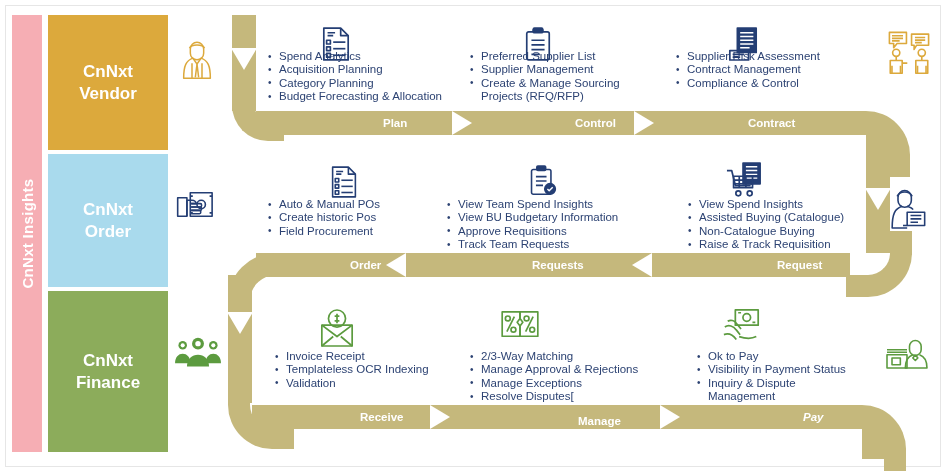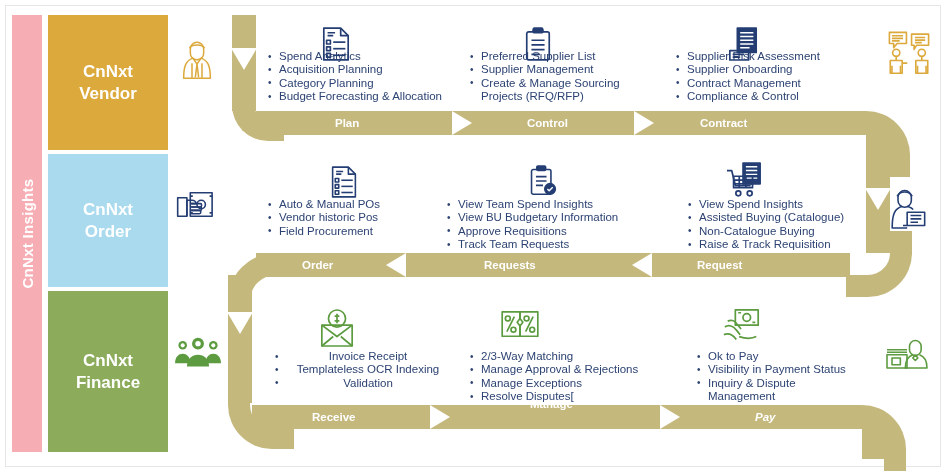--- a/index.html
+++ b/index.html
@@ -47,21 +47,21 @@
   #persona-order-left   {left:175px;top:186px;width:44px;height:42px;}
   #persona-order-right  {left:888px;top:186px;width:40px;height:44px;}
   #persona-finance-left {left:174px;top:336px;width:48px;height:34px;}
   #persona-finance-right{left:884px;top:338px;width:46px;height:40px;}
 
   
   .band{position:absolute;background:#C5B87C;}
   .bandround{position:absolute;border:22px solid #C5B87C;background:transparent;}
   .stage-label{
     color:#ffffff;font-size:11.5px;font-weight:bold;
-    position:absolute;white-space:nowrap;
+    position:absolute;white-space:nowrap;margin-left:48px;
   }
   .tri{position:absolute;width:0;height:0;}
   .tri-right{
     border-top:12px solid transparent;border-bottom:12px solid transparent;
     border-left:20px solid #ffffff;
   }
   .tri-left{
     border-top:12px solid transparent;border-bottom:12px solid transparent;
     border-right:20px solid #ffffff;
   }
@@ -159,34 +159,33 @@
   </div>
 
   <div class="bullets" style="left:470px;top:50px;width:165px;">
     <span class="b">Preferred Supplier List</span>
     <span class="b">Supplier Management</span>
     <span class="b wrap">Create &amp; Manage Sourcing Projects (RFQ/RFP)</span>
   </div>
 
   <div class="bullets" style="left:676px;top:50px;width:180px;">
     <span class="b">Supplier Risk Assessment</span>
-    <span class="b">Supplier Onboarding</span>
     <span class="b">Contract Management</span>
     <span class="b">Compliance &amp; Control</span>
   </div>
 
   <div class="stage-label" style="left:335px;top:117px;">Plan</div>
   <div class="tri tri-right" style="left:452px;top:111px;"></div>
   <div class="stage-label" style="left:527px;top:117px;">Control</div>
   <div class="tri tri-right" style="left:634px;top:111px;"></div>
   <div class="stage-label" style="left:700px;top:117px;">Contract</div>
 
   <div class="bullets" style="left:268px;top:198px;width:180px;">
     <span class="b">Auto &amp; Manual POs</span>
-    <span class="b">Vendor historic Pos</span>
+    <span class="b">Create historic Pos</span>
     <span class="b">Field Procurement</span>
   </div>
 
   <div class="bullets" style="left:447px;top:198px;width:200px;">
     <span class="b">View Team Spend Insights</span>
     <span class="b">View BU Budgetary Information</span>
     <span class="b">Approve Requisitions</span>
     <span class="b">Track Team Requests</span>
   </div>
 
@@ -194,44 +193,44 @@
     <span class="b">View Spend Insights</span>
     <span class="b">Assisted Buying (Catalogue)</span>
     <span class="b">Non-Catalogue Buying</span>
     <span class="b">Raise &amp; Track Requisition</span>
   </div>
 
   <div class="stage-label" style="left:302px;top:259px;">Order</div>
   <div class="tri tri-left" style="left:386px;top:253px;"></div>
   <div class="stage-label" style="left:484px;top:259px;">Requests</div>
   <div class="tri tri-left" style="left:632px;top:253px;"></div>
-  <div class="stage-label" style="left:697px;top:259px;">Request</div>
-
-  <div class="bullets" style="left:275px;top:350px;width:175px;text-align:center;">
+  <div class="stage-label" style="left:729px;top:259px;">Request</div>
+
+  <div class="bullets" style="left:275px;top:350px;width:175px;">
     <span class="b">Invoice Receipt</span>
     <span class="b">Templateless OCR Indexing</span>
     <span class="b">Validation</span>
   </div>
 
   <div class="bullets" style="left:470px;top:350px;width:195px;">
     <span class="b">2/3-Way Matching</span>
     <span class="b">Manage Approval &amp; Rejections</span>
     <span class="b">Manage Exceptions</span>
     <span class="b">Resolve Disputes[</span>
   </div>
 
   <div class="bullets" style="left:697px;top:350px;width:160px;">
     <span class="b">Ok to Pay</span>
     <span class="b">Visibility in Payment Status</span>
     <span class="b wrap">Inquiry &amp; Dispute Management</span>
   </div>
 
   <div class="stage-label" style="left:312px;top:411px;">Receive</div>
   <div class="tri tri-right" style="left:430px;top:405px;"></div>
-  <div class="stage-label" style="left:530px;top:398px;">Manage</div>
+  <div class="stage-label" style="left:530px;top:415px;">Manage</div>
   <div class="tri tri-right" style="left:660px;top:405px;"></div>
   <div class="stage-label" style="left:755px;top:411px;font-style:italic;">Pay</div>
 
   <svg class="persona" id="persona-vendor-left" viewBox="0 0 48 50">
     <g fill="none" stroke="#DCA93C" stroke-width="1.8" stroke-linejoin="round">
       <path d="M16 13a8 8 0 0 1 16 0v5a8 8 0 0 1-16 0z"></path>
       <path d="M15 12c2-5 16-5 18 0"></path>
       <path d="M19 24l5 7 5-7"></path>
       <path d="M24 31l-2 16M24 31l2 16"></path>
       <path d="M19 24C11 27 8 33 8 48h32c0-15-3-21-11-24"></path>

